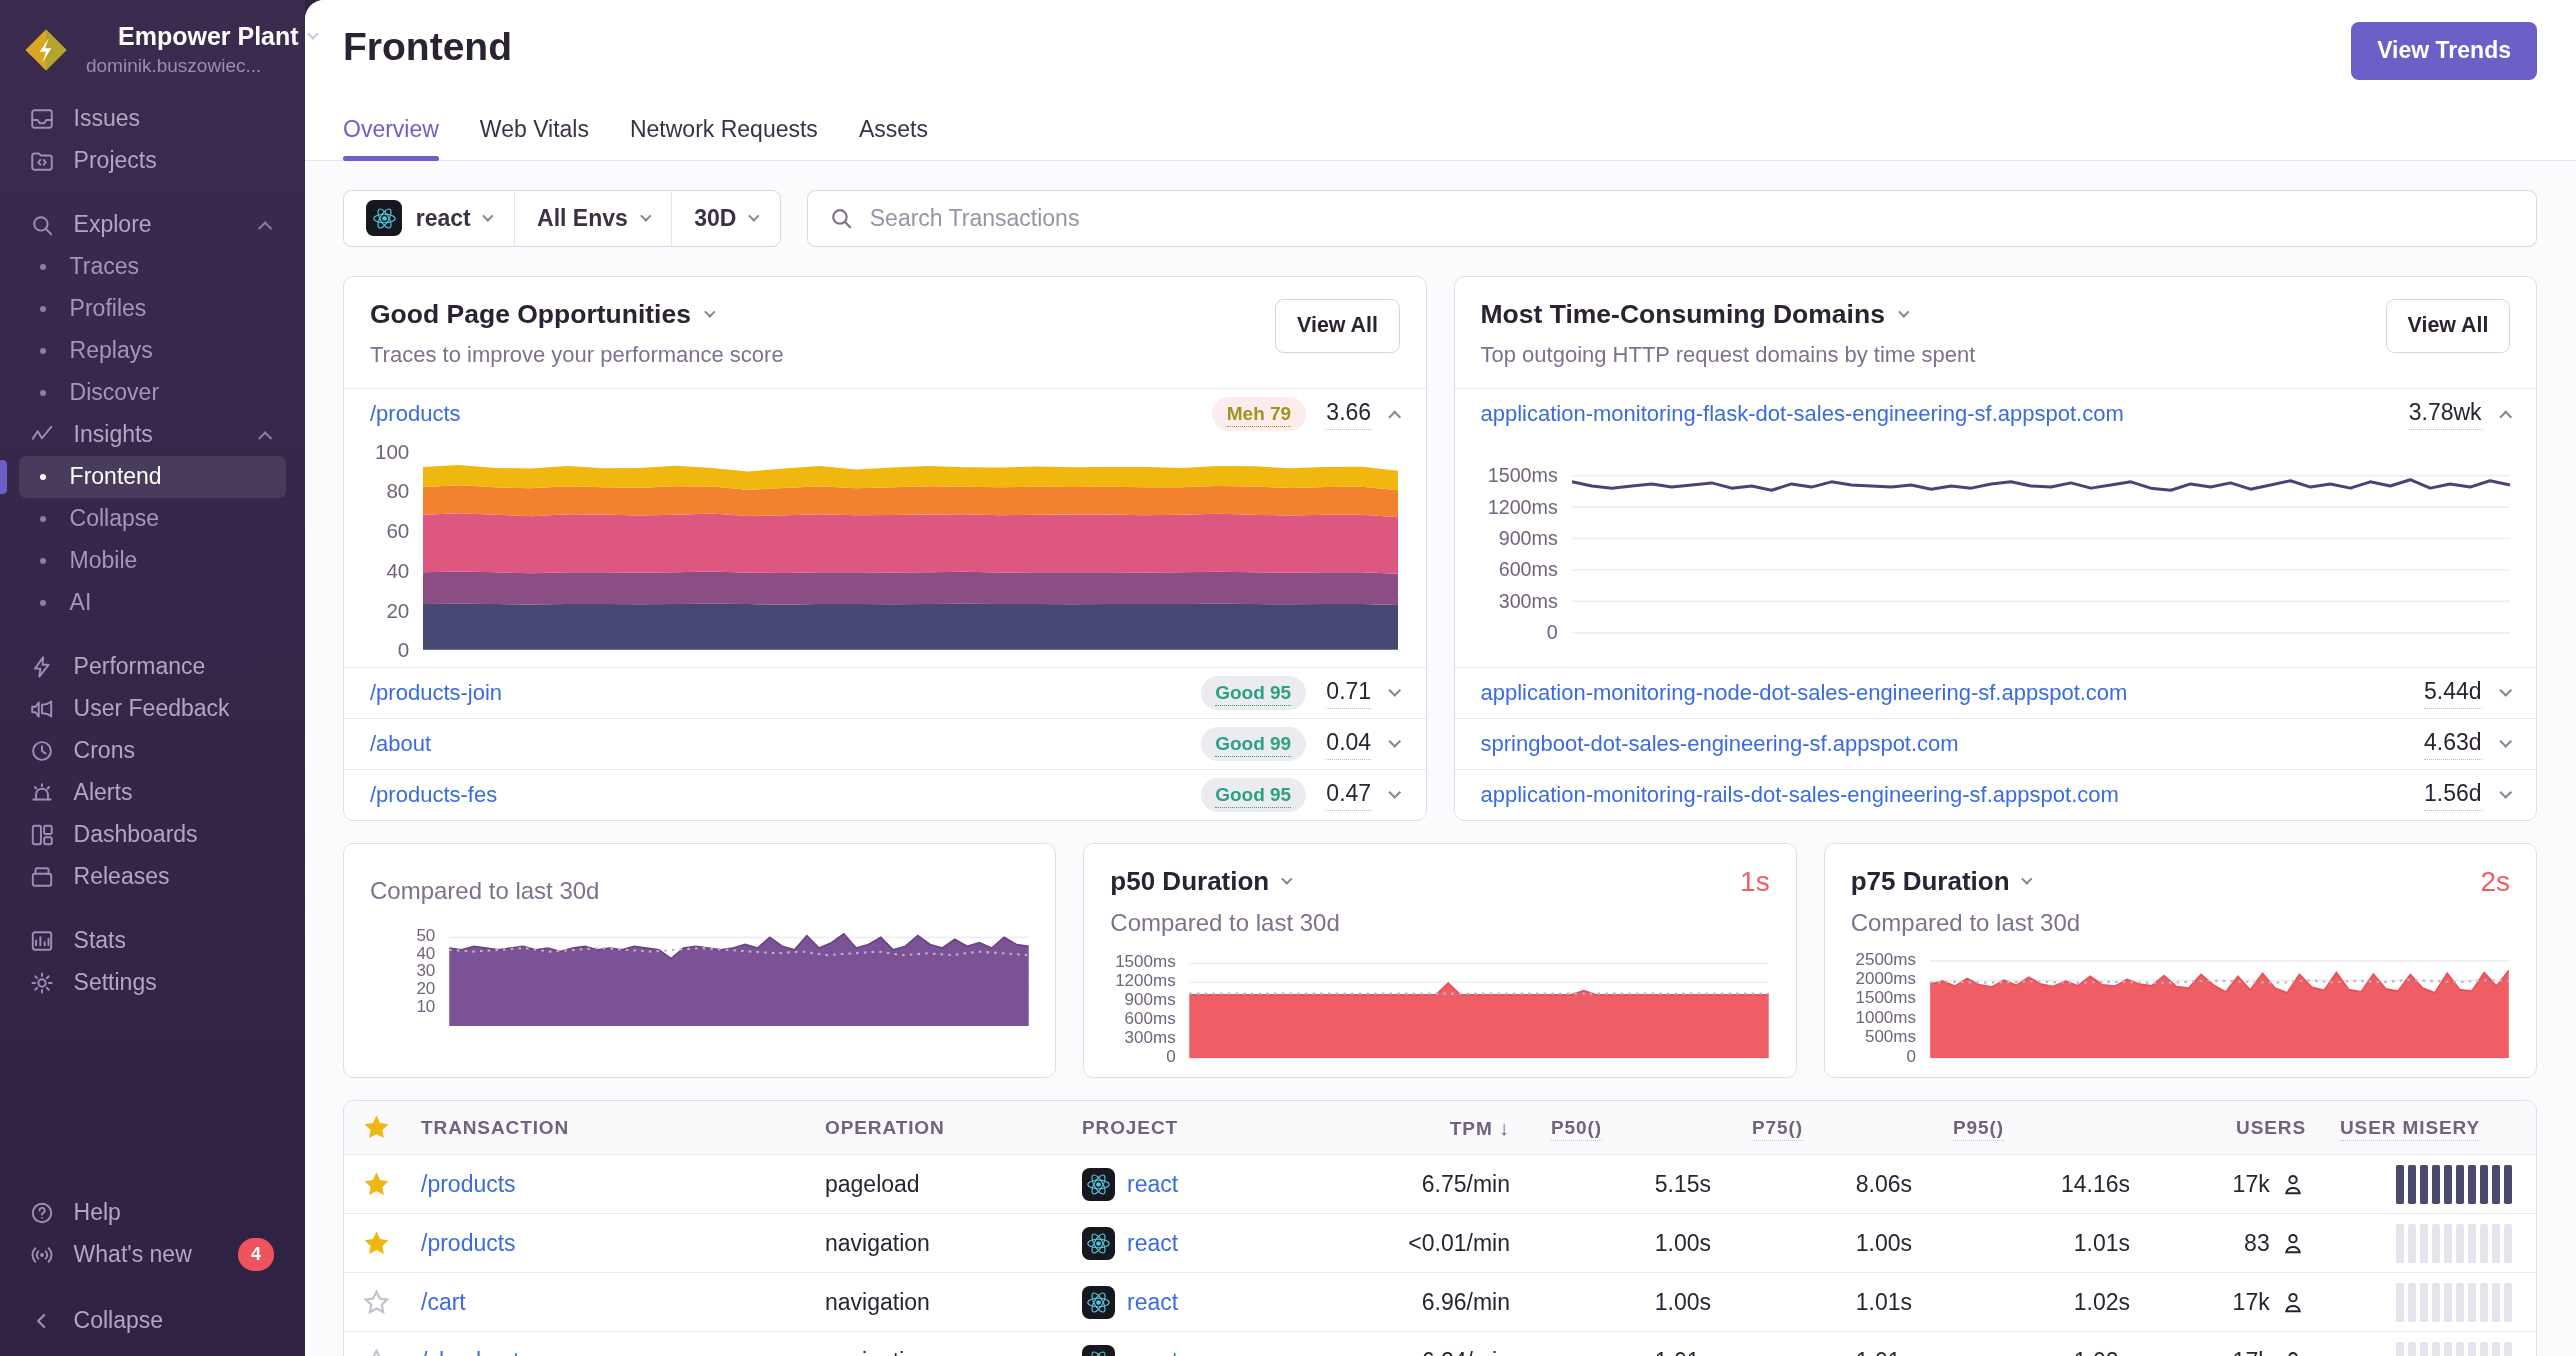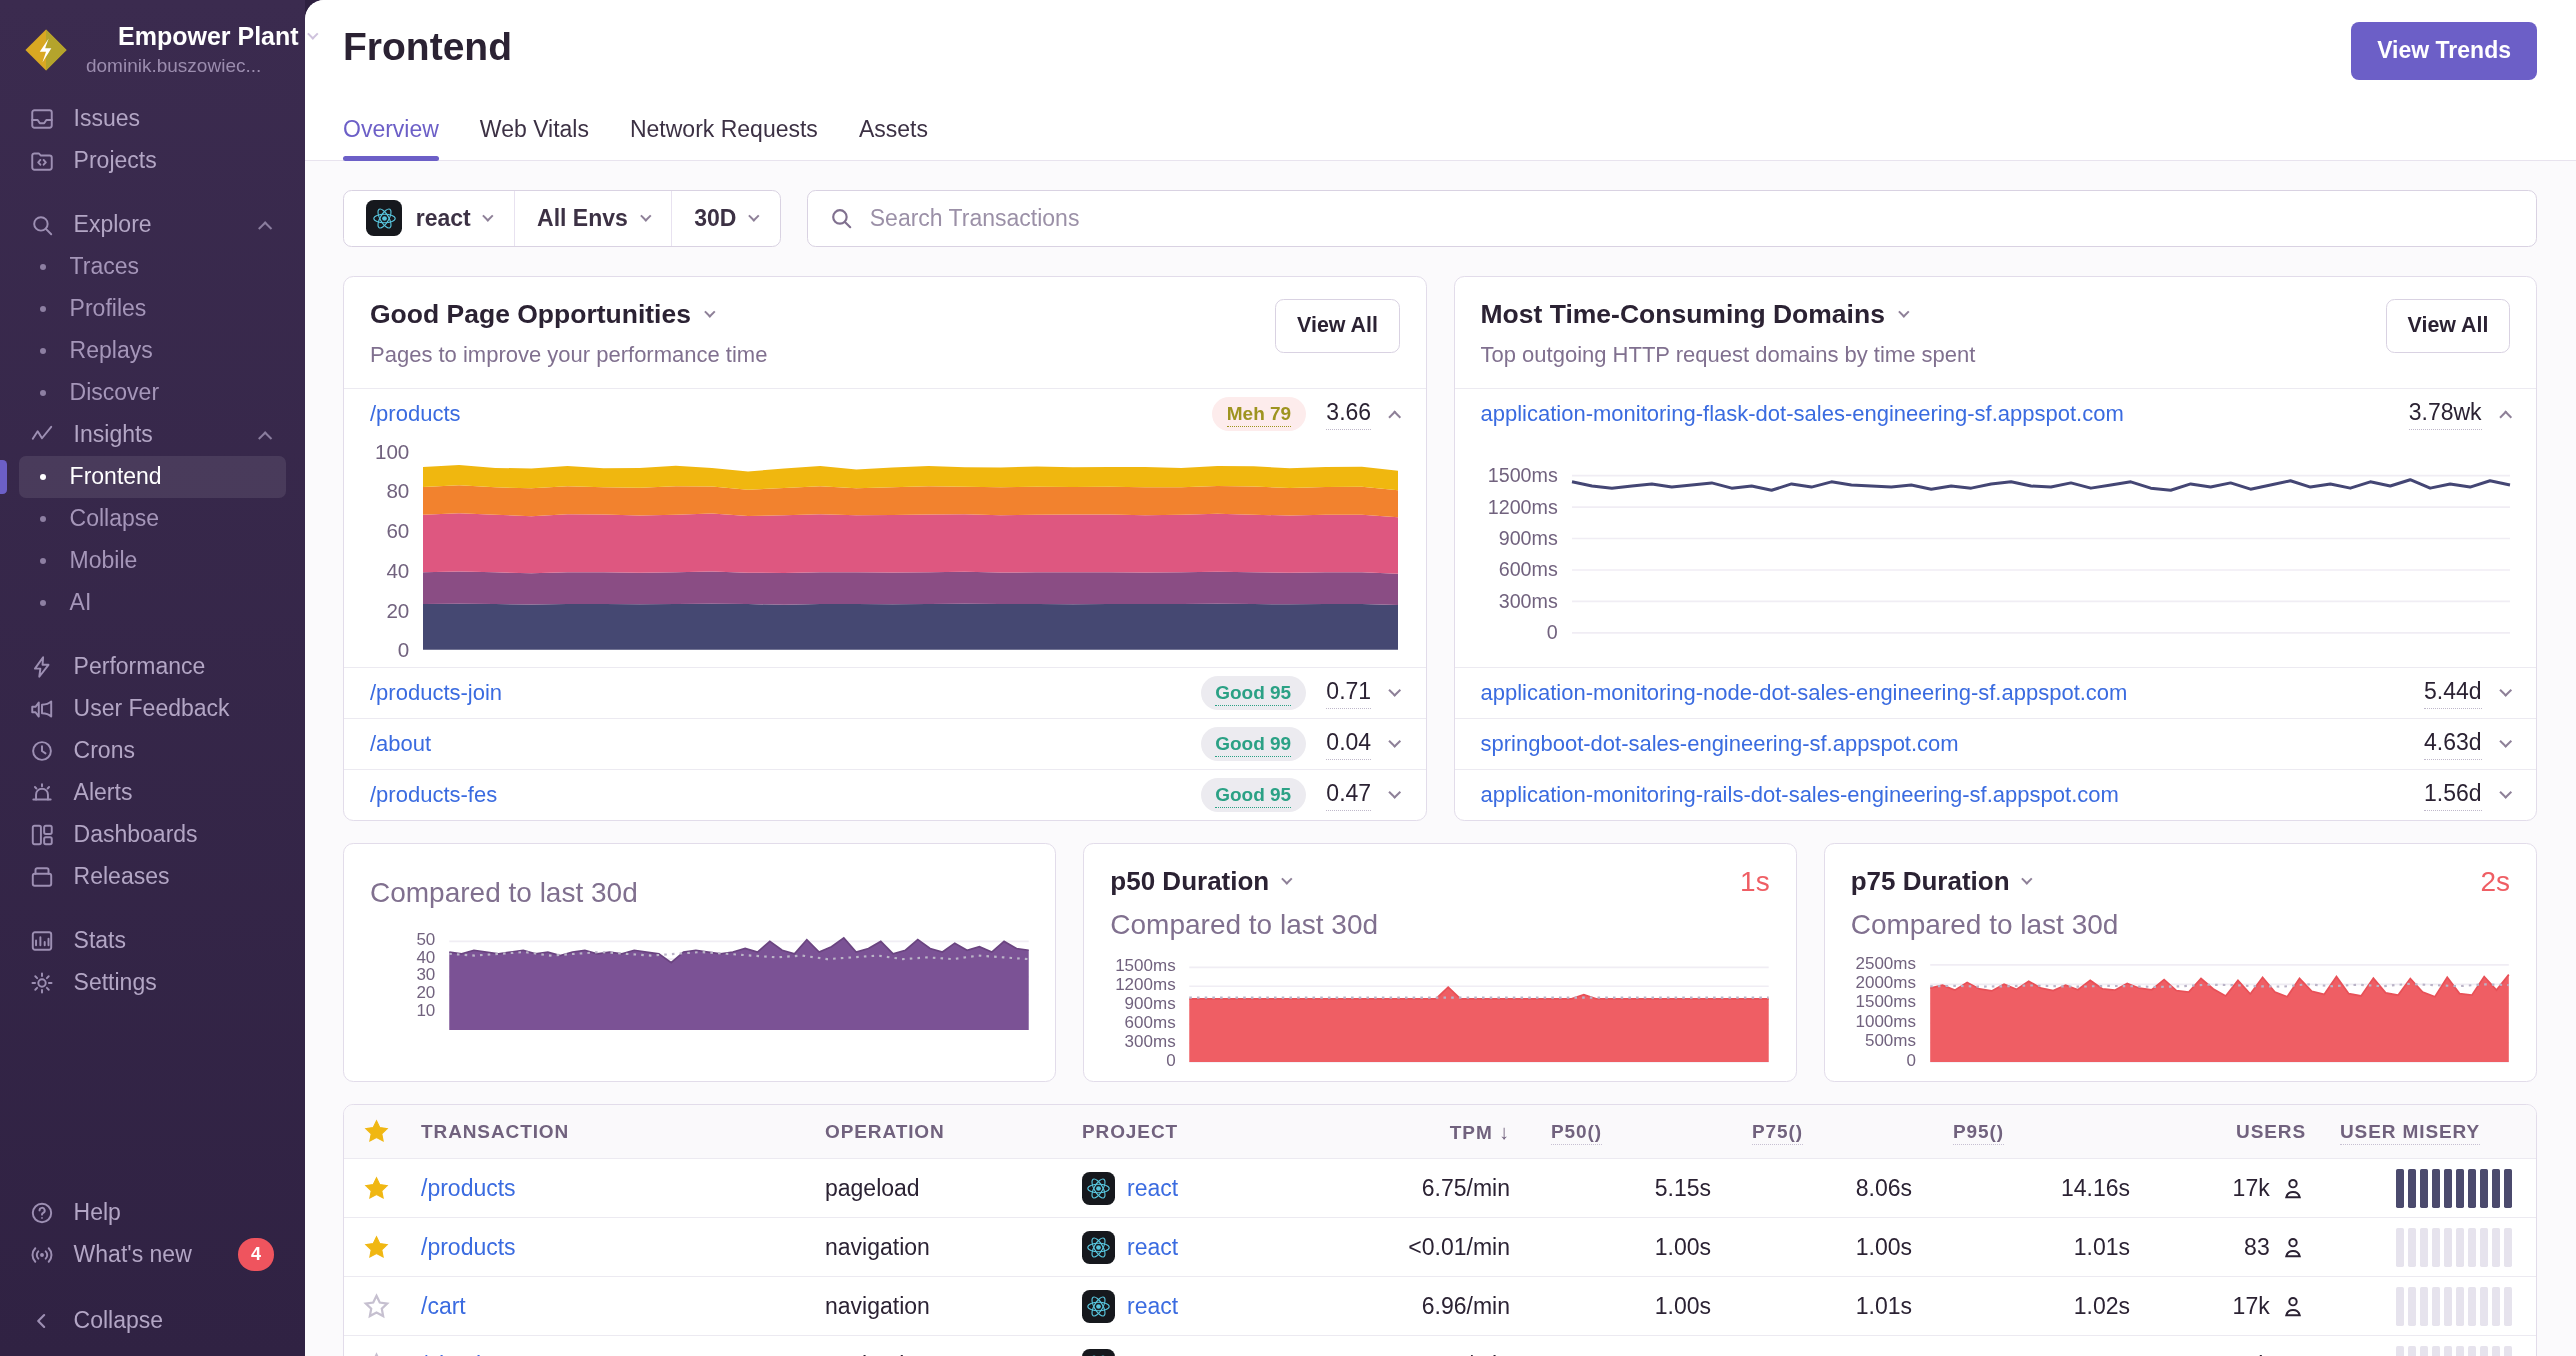--- a/index.html
+++ b/index.html
@@ -110,21 +110,21 @@
   
   .metrics { display:flex; gap:27px; margin-top:22px; }
   .metric { flex:1; background:#fff; border:1.7px solid #e2dcea; border-radius:10.3px;
     padding:22px 26px 19px; }
   .metric-top { display:flex; justify-content:space-between; align-items:flex-start; }
   .metric-title-row { display:flex; align-items:center; gap:13.7px; cursor:pointer; }
   .metric-title { font-size:26px; font-weight:700; color:#2b2233; }
   .metric-value { font-size:28px; font-weight:500; }
   .metric-value.purple { color:#7B5295; }
   .metric-value.red { color:#EF5E64; }
-  .metric-sub { font-size:28px; color:#80708f; margin-top:10.3px; }
+  .metric-sub { font-size:24px; color:#80708f; margin-top:10.3px; }
   .met-chart { height:101px; margin-top:20.6px; }
   .met-chart .chart-canvas { margin-left:79px; }
   .met-chart .ytick { font-size:17px; line-height:15.4px; }
 
   
   .table-card { margin-top:22px; background:#fff; border:1.7px solid #e2dcea;
     border-radius:10.3px 10.3px 0 0; overflow:hidden; }
   .trow { display:grid;
     grid-template-columns:60px minmax(0,1fr) 257px 257px 171px 201px 201px 218px 176px 206px;
     align-items:center; height:59px; padding:0 24px 0 17px; border-top:1.7px solid #eceaf1; }
@@ -412,21 +412,21 @@
 
       <div class="panels">
 
         <section class="panel">
           <div class="panel-head">
             <div>
               <div class="panel-title-row">
                 <span class="panel-title">Good Page Opportunities</span>
                 <span class="chev sm"></span>
               </div>
-              <div class="panel-sub">Pages to improve your performance time</div>
+              <div class="panel-sub">Traces to improve your performance score</div>
             </div>
             <button class="btn-ghost">View All</button>
           </div>
 
           <div class="prow">
             <div class="prow-line">
               <a class="plink">/products</a>
               <span class="pspacer"></span>
               <span class="badge meh"><span>Meh 79</span></span>
               <span class="pval">3.66</span>

